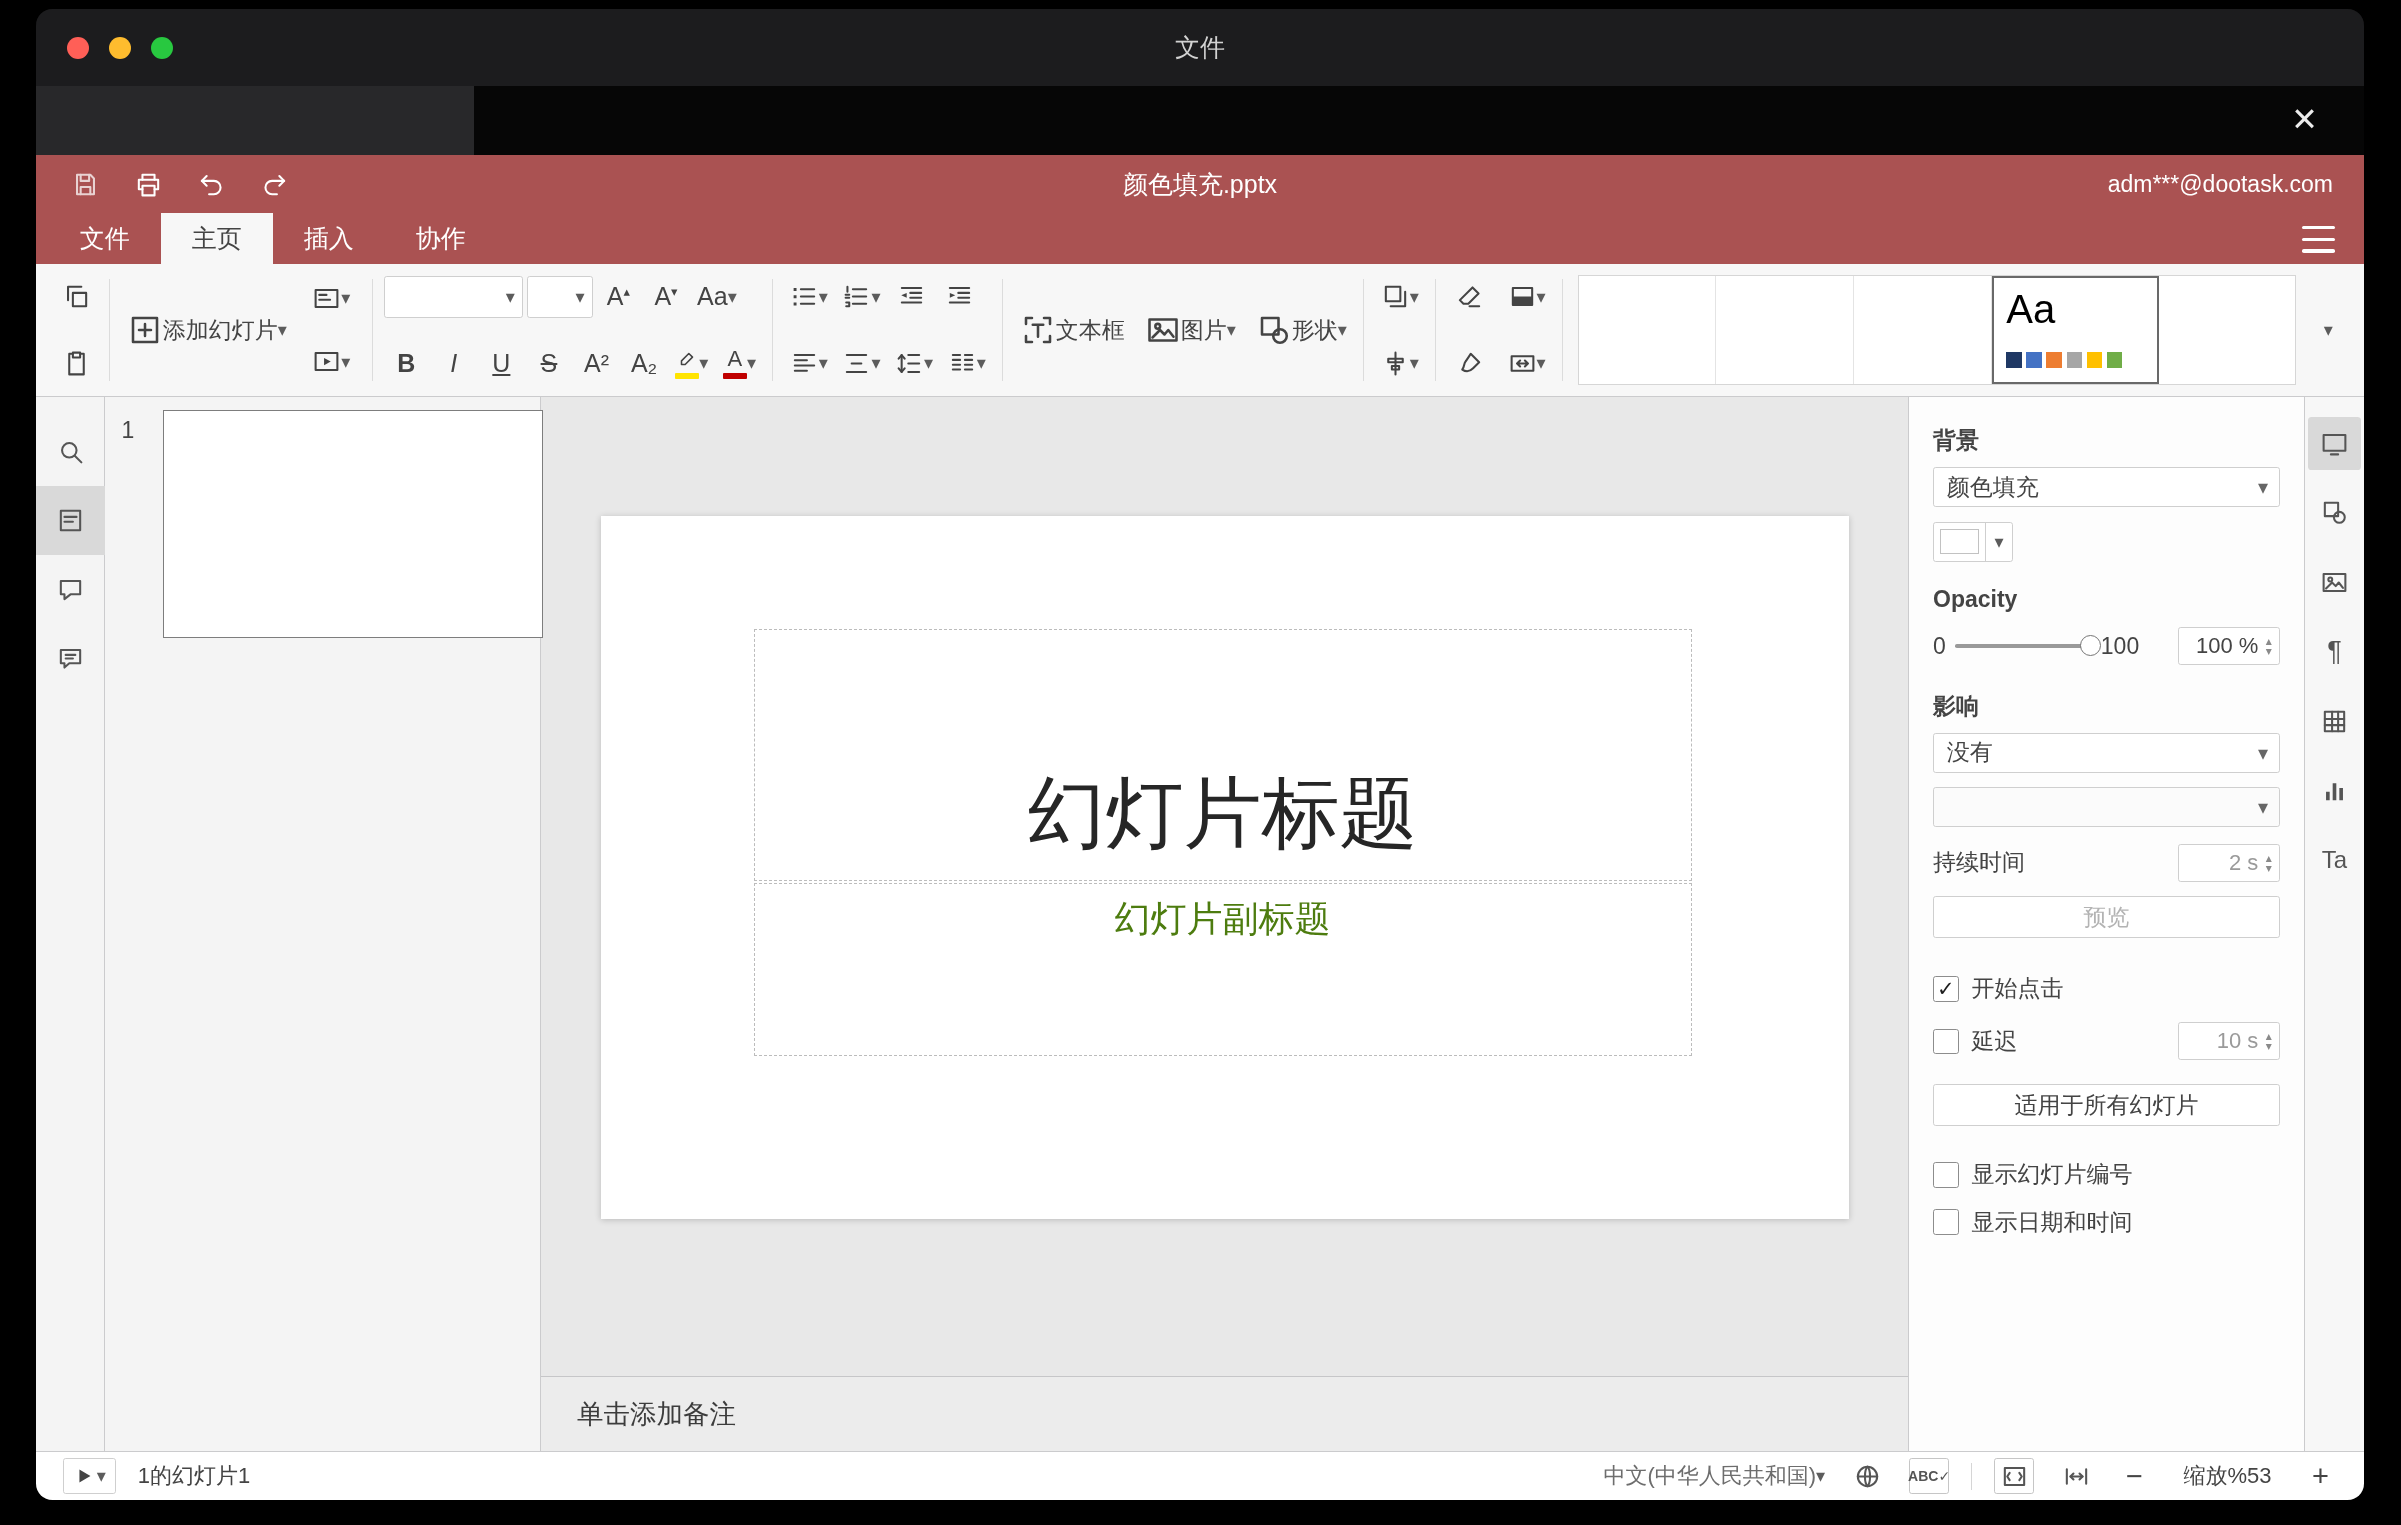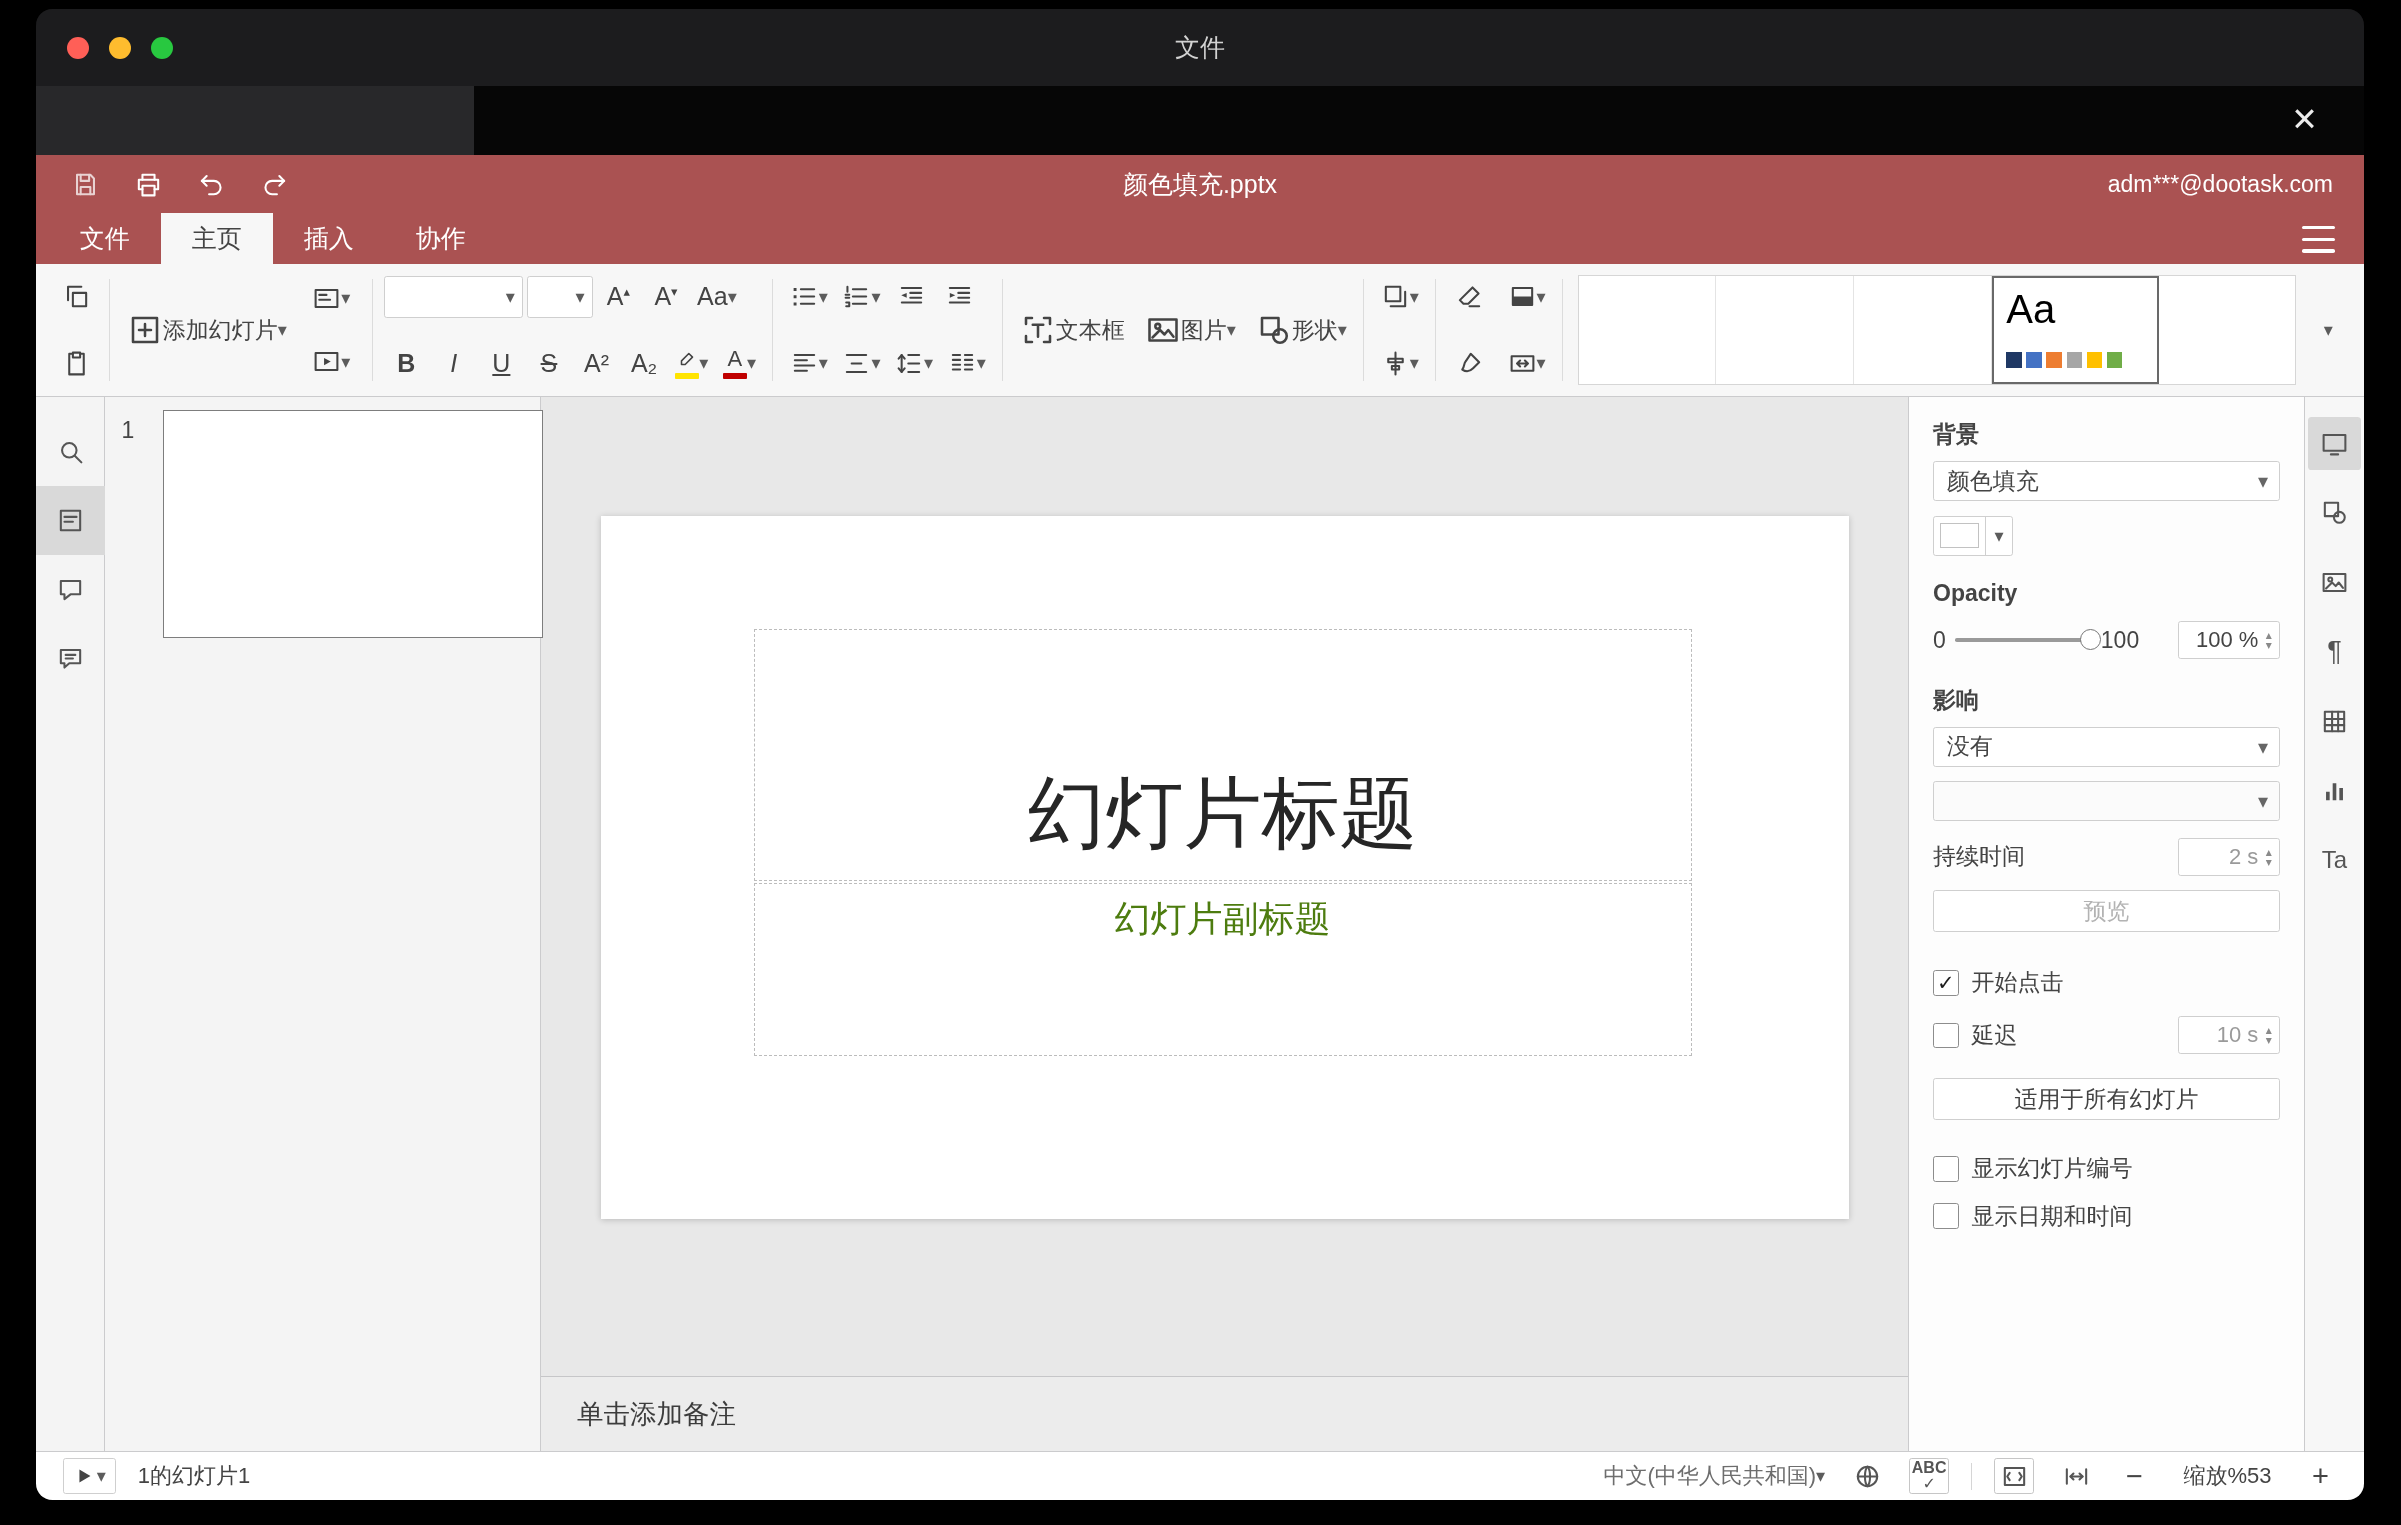--- a/index.html
+++ b/index.html
@@ -76,21 +76,21 @@
   .editor{flex:1;background:#e8e8e8;display:flex;flex-direction:column;min-width:0}
   .canvas{flex:1;position:relative;overflow:hidden}
   .slide{position:absolute;left:50%;transform:translateX(-50%);top:119px;width:1248px;height:703px;background:#fff;box-shadow:0 0.9px 6.4px rgba(0,0,0,.2)}
   .ph{position:absolute;left:153px;width:938px;border:1.8px dashed #bcbcbc;display:flex;justify-content:center;color:#262626}
   .ph.title{top:113px;height:252px;align-items:flex-end;padding-bottom:12.8px;font-size:78px}
   .ph.sub{top:367px;height:173px;align-items:flex-start;padding-top:11px;font-size:36px;color:#4d7c0f}
   .notes{height:75px;border-top:0.9px solid #c6c6c8;background:#ececec;display:flex;align-items:center;padding-left:36px;font-size:26.5px;color:#3c3c3c;flex:none}
 
   
   .rpanel{width:396px;background:#fdfdfd;border-left:0.9px solid #cbcbcd;padding:0 24px;font-size:23px;color:#444;flex:none}
-  .rp-label{margin-top:22px;font-weight:bold;font-size:23px}
+  .rp-label{margin-top:28px;font-weight:bold;font-size:23px}
   .sel{height:40px;border:0.9px solid #cfcfcf;border-radius:2.7px;background:#fff;display:flex;align-items:center;padding:0 33px 0 12.8px;position:relative;cursor:pointer}
   .sel::after{content:"▾";position:absolute;right:11px;color:#666;font-size:20px}
   .mt12{margin-top:11px}.mt16{margin-top:14.6px}.mt18{margin-top:16.4px}.mt20{margin-top:18px}.mt26{margin-top:24px}.mt28{margin-top:25.5px}.mt36{margin-top:33px}.mt38{margin-top:35px}
   .swatch{margin-top:14.6px;width:80px;height:40px;border:0.9px solid #cfcfcf;border-radius:2.7px;background:#fff;display:flex;align-items:stretch;cursor:pointer}
   .sw-color{flex:1;margin:6.4px;border:0.9px solid #c2c2c2;background:#fff}
   .sw-caret{width:27px;border-left:0.9px solid #cfcfcf;display:flex;align-items:center;justify-content:center}
   .rrow{display:flex;align-items:center}
   .track{width:137px;height:3.6px;background:#9a9a9a;border-radius:1.8px;position:relative;margin:0 9px;cursor:pointer}
   .knob{position:absolute;right:-9px;top:-9px;width:21px;height:21px;border-radius:50%;background:#fff;border:1.8px solid #757575}
   .numin{width:102px;height:38px;border:0.9px solid #cfcfcf;border-radius:2.7px;background:#fff;display:flex;align-items:center;padding:0 7.3px 0 9px;color:#9a9a9a;font-size:22px;margin-left:auto;cursor:text}
@@ -107,21 +107,21 @@
   .rbtn{width:53px;height:53px;display:flex;align-items:center;justify-content:center;border-radius:3.6px;cursor:pointer;font-size:27px}
   .rbtn.active{background:#d9d9d9}
 
   
   .statusbar{height:49px;background:#fff;border-top:0.9px solid #cbcbcd;display:flex;align-items:center;padding:0 27px;font-size:22px;color:#444;gap:22px;flex:none}
   .present{display:flex;align-items:center;border:0.9px solid #cfcfcf;border-radius:2.7px;height:36px;padding:0 9px;gap:1.8px;cursor:pointer}
   .sb-spacer{flex:1}
   .langsel{display:flex;align-items:center;color:#6d6d6d;cursor:pointer}
   .sbtn{display:flex;align-items:center;justify-content:center;width:40px;height:36px;border-radius:2.7px;cursor:pointer;color:#555}
   .sbtn.boxed{border:0.9px solid #c6c6c6;background:#fff}
-  .spellbox{display:flex;flex-direction:column;align-items:center;line-height:1;font-size:16px;font-weight:bold;color:#555}
+  .spellbox{display:flex;flex-direction:row;align-items:center;line-height:1;font-size:14px;font-weight:bold;color:#555}
   .sb-div{width:0.9px;height:27px;background:#d6d6d6}
   .zoomtxt{min-width:109px;text-align:center}
   .zbtn{font-size:29px;color:#444;cursor:pointer;width:33px;text-align:center}
 </style>
 </head>
 <body>
 
 <div class="window">
 
   <div class="titlebar">

